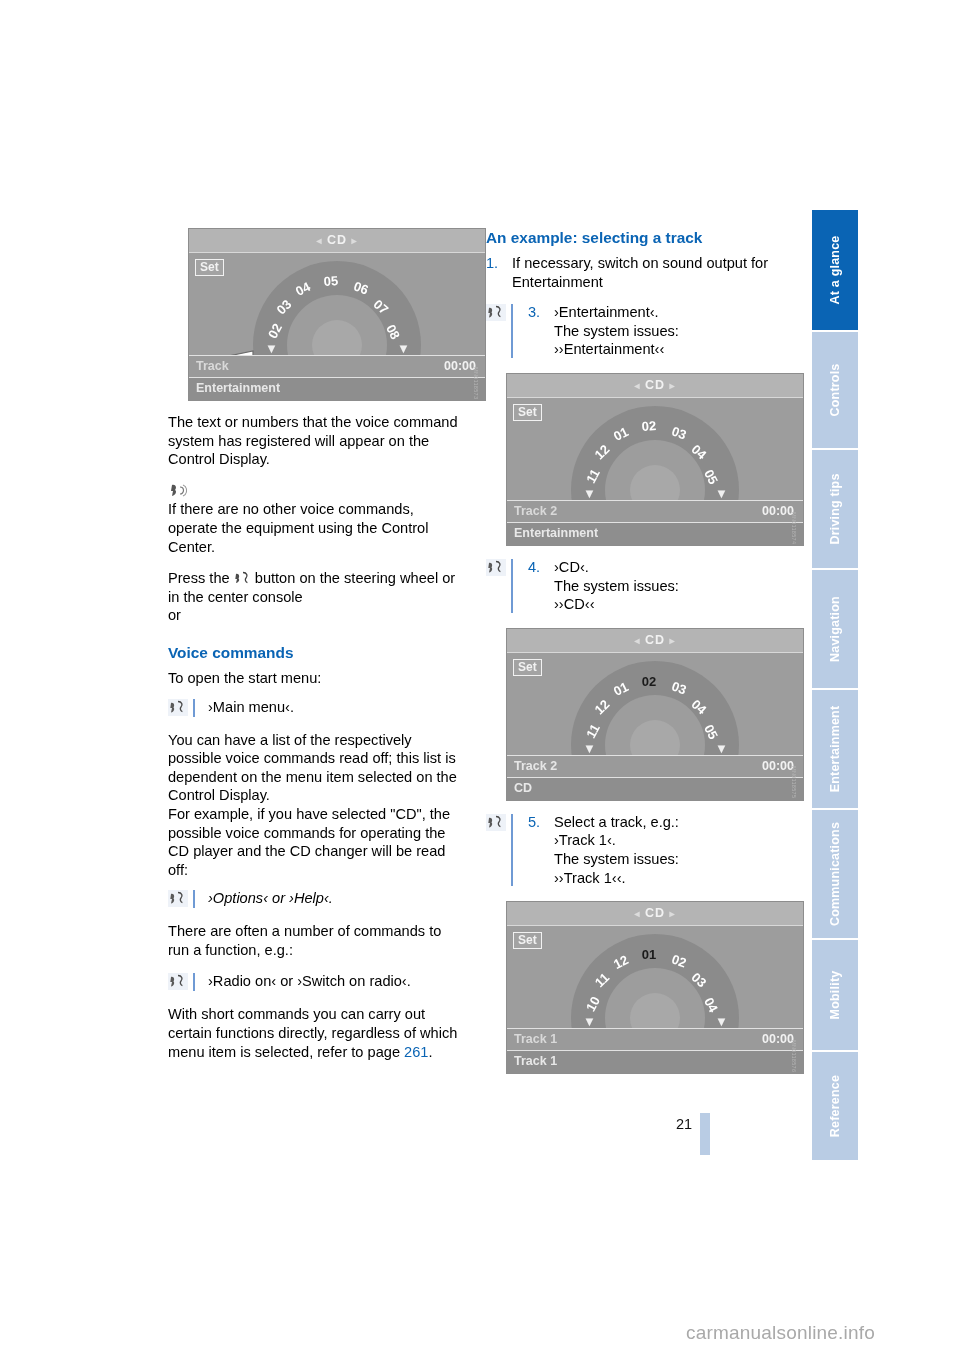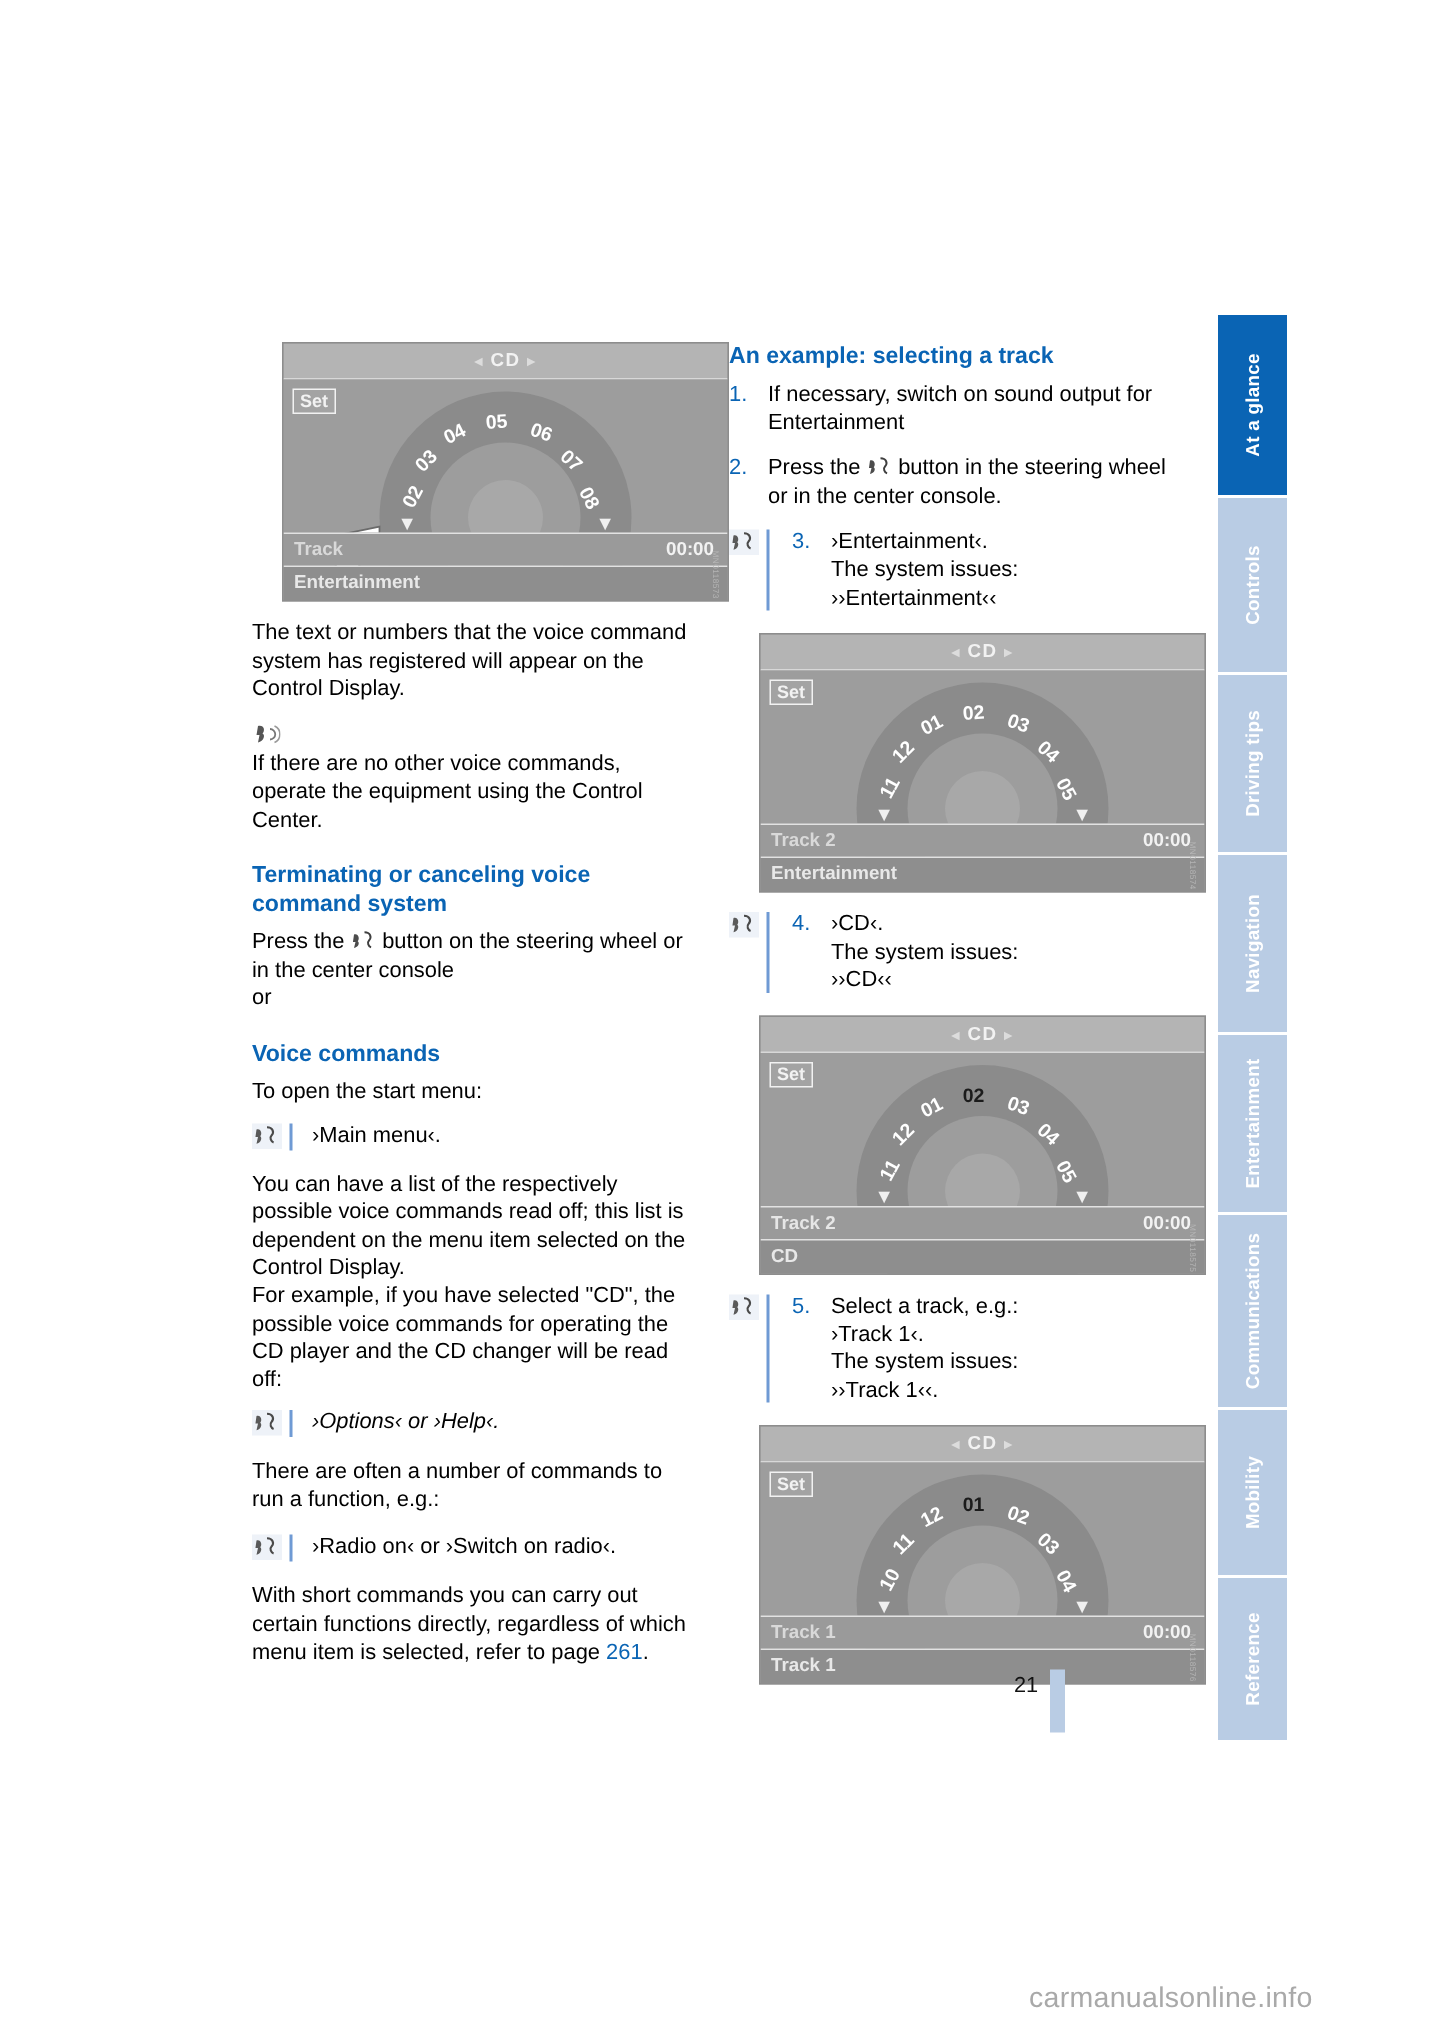--- a/index.html
+++ b/index.html
@@ -195,21 +195,20 @@
 
     <p class="para">
       <svg class="icsym" viewBox="0 0 19 15">
         <path d="M4 2 C8 1 9 5 7 7 C9 8 8 12 4 13 L5 8 L3 8 Z" fill="#555"></path>
         <path d="M12 4 a3.5 3.5 0 0 1 0 7" fill="none" stroke="#777" stroke-width="1.2"></path>
         <path d="M15 2 a6 6 0 0 1 0 11" fill="none" stroke="#999" stroke-width="1.1"></path>
       </svg>
       <br><span>If there are no other voice commands, operate the equipment using the Control Center.</span>
     </p>
 
-    <h2>Terminating or canceling voice command system</h2>
 
     <p class="tight">
       <span>Press the</span>
       <svg class="ic" viewBox="0 0 17 14">
         <path d="M2 3 C5 2 6 6 4.5 7.5 C6 8.5 5 11.5 2 12 L3 8 L1.3 8 Z" fill="#4c4c4c"></path>
         <path d="M9 1.5 C13 1.5 14 5 12 7 C10.6 8.4 11.6 11 13.4 11.6" fill="none" stroke="#3f3f3f" stroke-width="1.3"></path>
       </svg>
       <span>button on the steering wheel or in the center console</span>
       <br><span>or</span>
     </p>
@@ -266,28 +265,20 @@
 
     <h2 class="first">An example: selecting a track</h2>
 
     <div class="step">
       <span class="n">1.</span>
       <span class="tx">If necessary, switch on sound output for Entertainment</span>
     </div>
 
     <div class="step">
       <span class="n">2.</span>
-      <span class="tx">
-        <span>Press the</span>
-        <svg class="ic" viewBox="0 0 17 14">
-          <path d="M2 3 C5 2 6 6 4.5 7.5 C6 8.5 5 11.5 2 12 L3 8 L1.3 8 Z" fill="#4c4c4c"></path>
-          <path d="M9 1.5 C13 1.5 14 5 12 7 C10.6 8.4 11.6 11 13.4 11.6" fill="none" stroke="#3f3f3f" stroke-width="1.3"></path>
-        </svg>
-        <span>button in the steering wheel or in the center console.</span>
-      </span>
     </div>
 
     <div class="vc numbered">
       <span class="vicon">
         <svg viewBox="0 0 20 17" width="20" height="17">
           <path d="M3 4 C6 3 7 7 5.5 8.5 C7 9.5 6 13 3 13.5 L4 9 L2.3 9 Z" fill="#5a5a5a"></path>
           <path d="M10 2.5 C14 2.5 15 6 13 8 C11.6 9.4 12.6 12 14.4 12.6" fill="none" stroke="#4a4a4a" stroke-width="1.4"></path>
         </svg>
       </span>
       <span class="vrule"></span>

